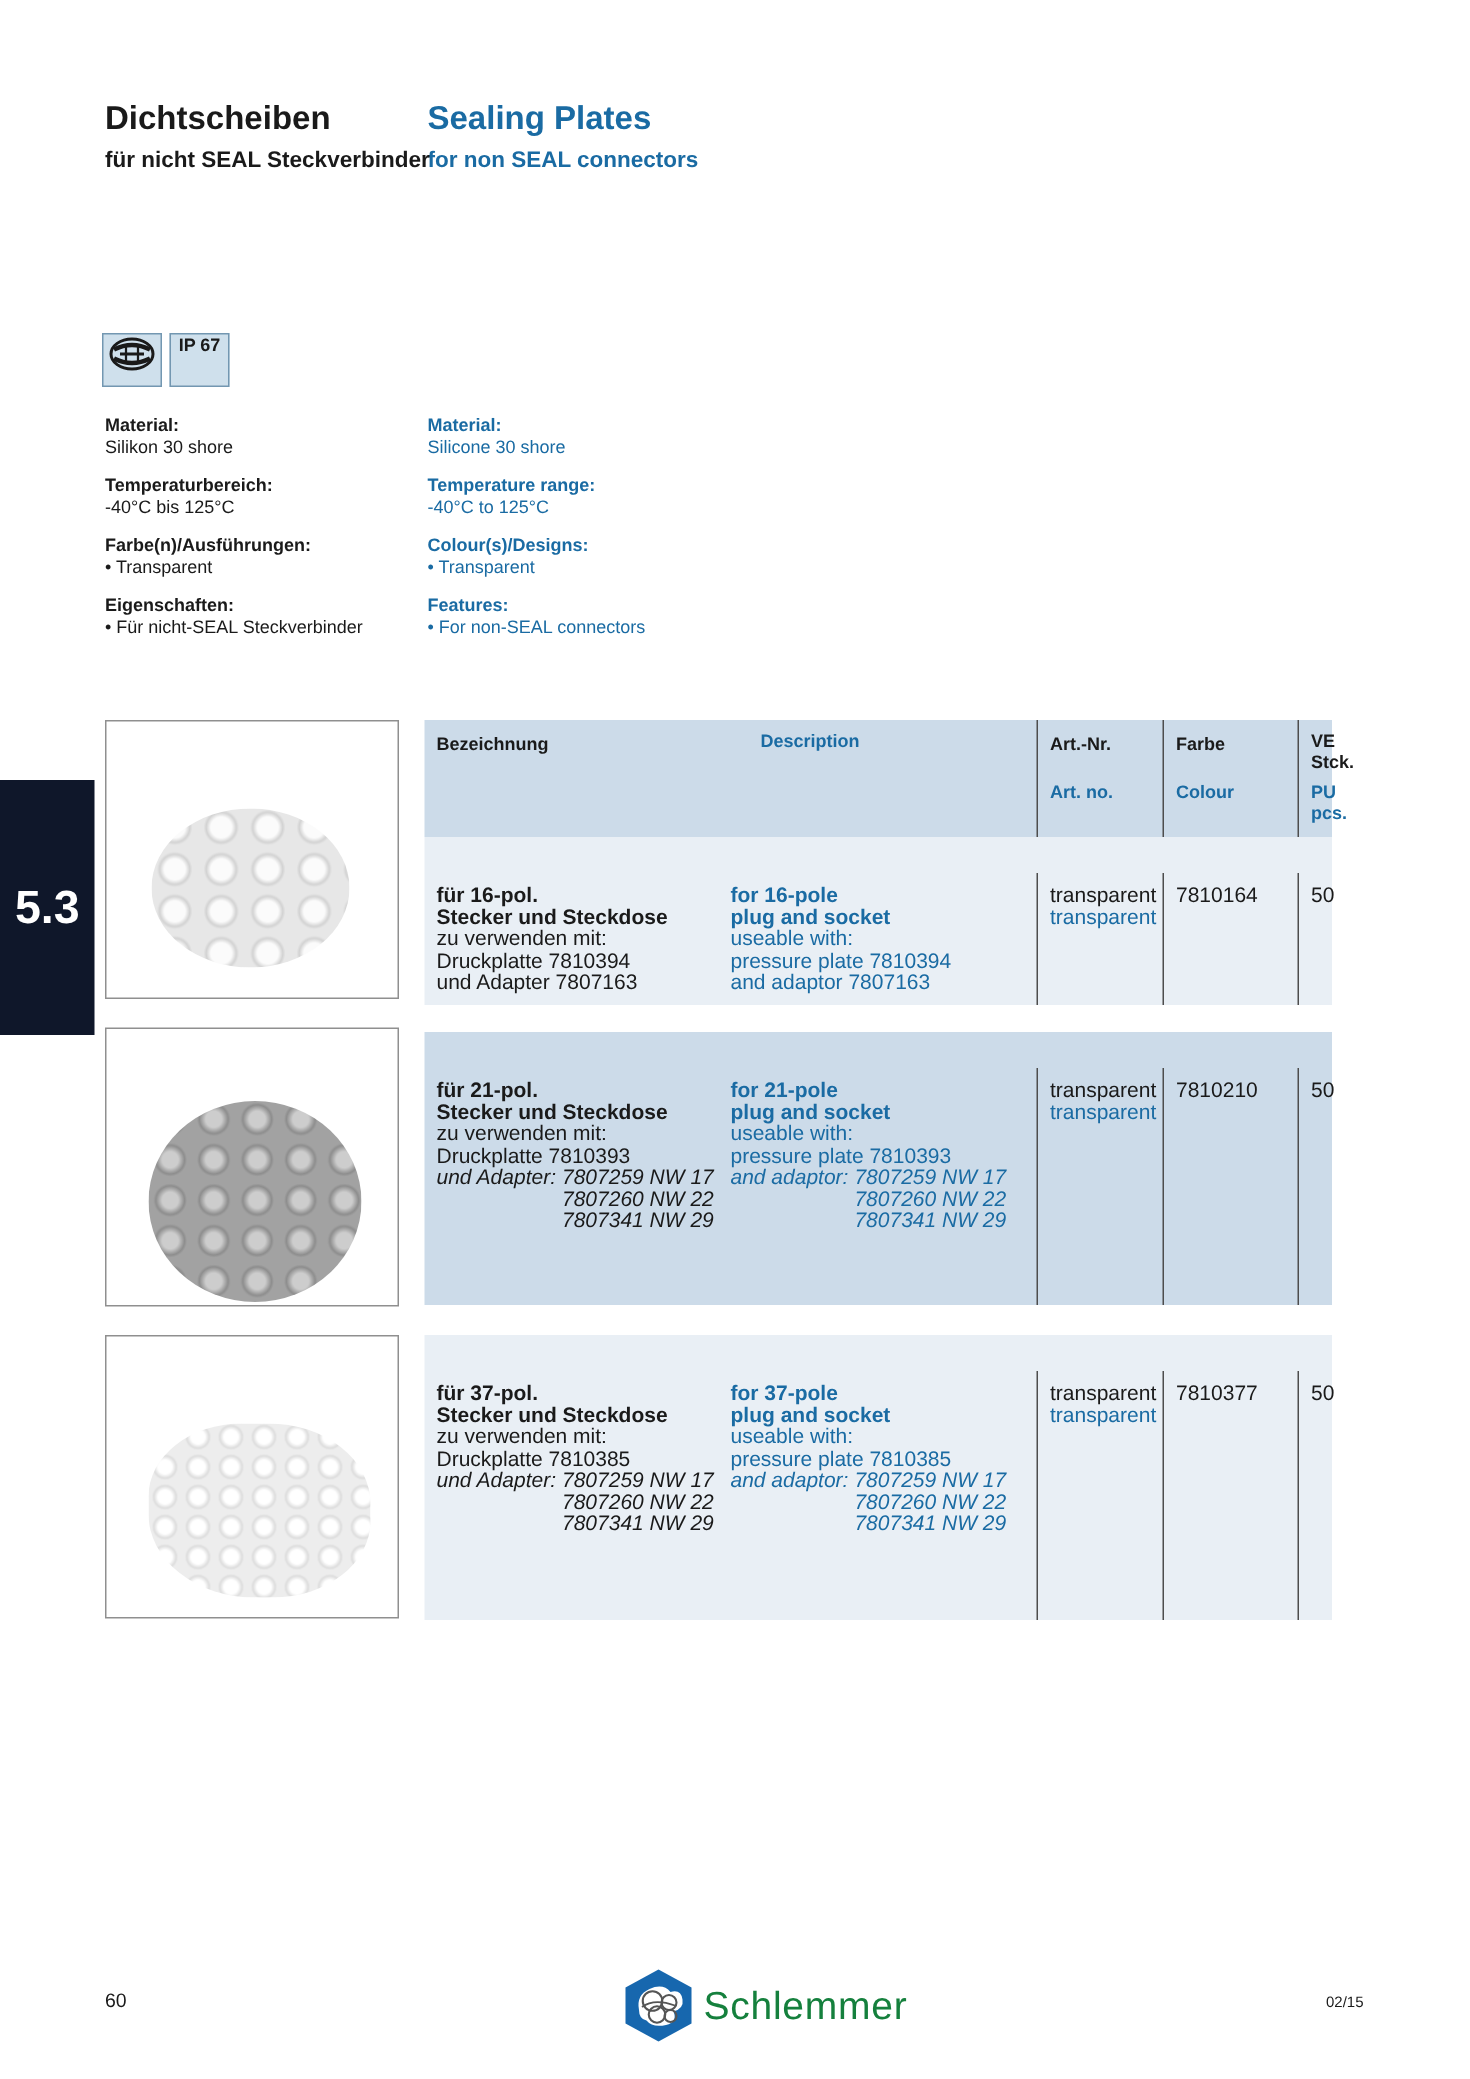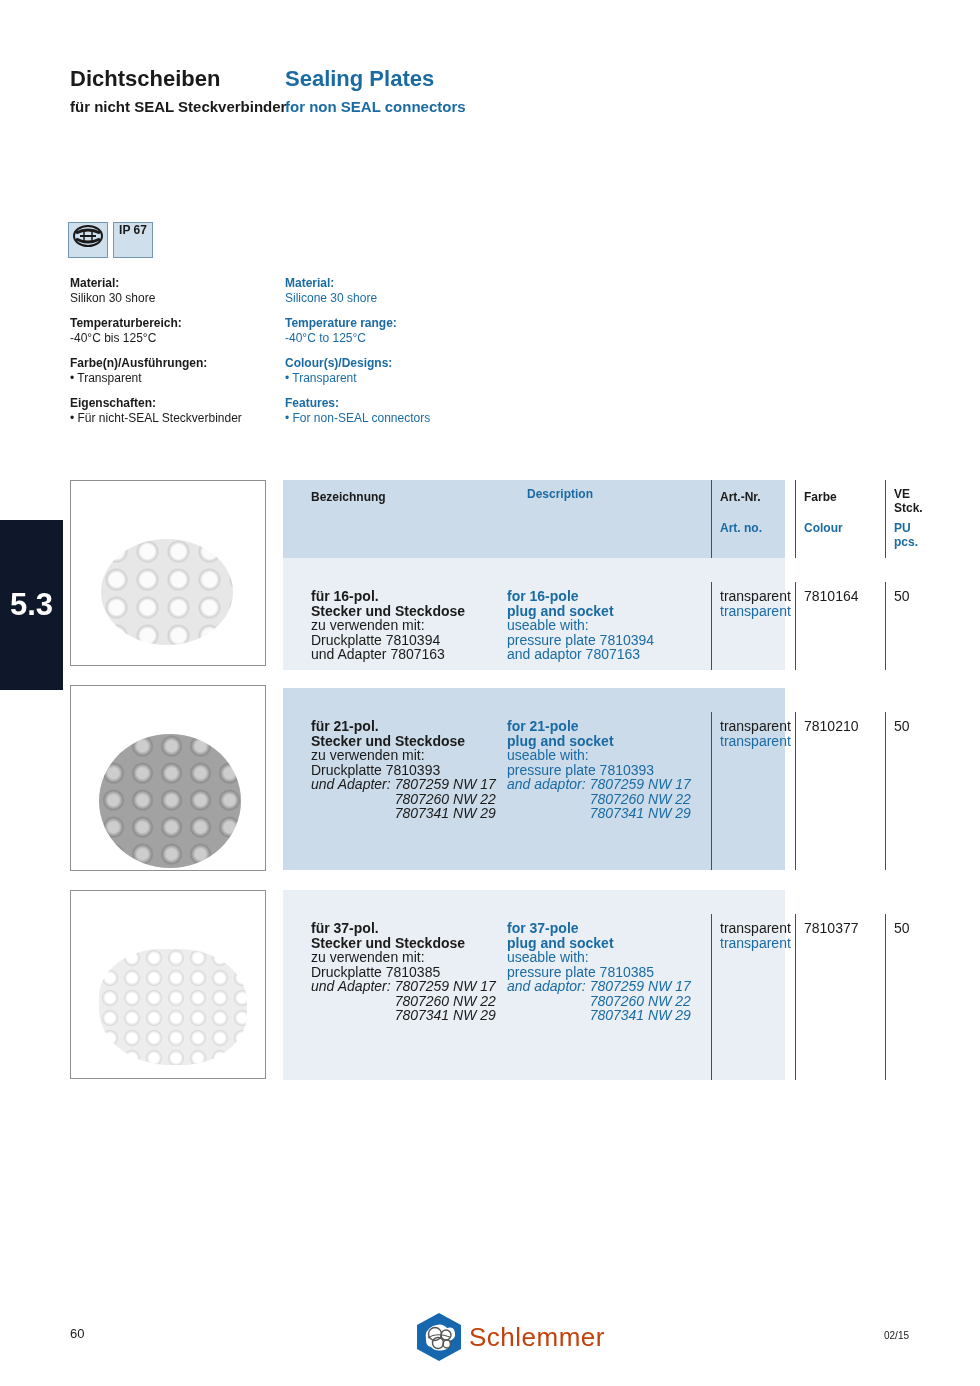--- a/index.html
+++ b/index.html
@@ -46,21 +46,21 @@
     background-size:29px 27px;
   }
   .disc-37 {
     width:148px; height:116px; margin:58px 0 0 28px; background-color:#ededed;
     background-image:radial-gradient(circle at 50% 45%, #ffffff 30%, #dcdcdc 48%, rgba(0,0,0,0) 56%);
     background-size:22px 20px;
     border-radius:42% 46% 44% 48%;
   }
 
   
-  .t-header, .t-row { left:283px; width:502px; box-sizing:border-box;padding-left:20px; }
+  .t-header, .t-row { left:283px; width:605px; box-sizing:border-box; }
   .t-grid { display:grid; grid-template-columns:408px 84px 90px 48px; height:100%; }
   .t-header { top:480px; height:78px; background:#ccdbe9; }
   .row-light { background:#e9eff5; }
   .row-dark  { background:#ccdbe9; }
   .cell { position:relative; padding:7px 0 0 8px; box-sizing:border-box; }
   .cell + .cell { border-left:1px solid #4d4d4d; }
   .hdr-txt { font-size:12px; font-weight:bold; line-height:14px; }
   .prewrap { white-space:pre-line; }
   .desc-col { position:absolute; left:204px; top:7px;margin-left:20px; }
   .hdr-sub { position:absolute; left:8px; top:41px; }
@@ -68,21 +68,21 @@
   .body-txt { font-size:14px; line-height:14.5px;margin-top:24px; }
   .b { font-weight:bold; }
   .adapter-line { display:flex;font-style:italic; }
   .adapter-nums { display:inline-block; text-align:right; }
   .en-txt-col { position:absolute; left:204px; top:7px; }
 
   
   .footer-pagenum { font-size:13px; }
   .footer-issue { font-size:10px; }
   .brand-wrap { display:flex; align-items:center; gap:7px; }
-  .brand-text { font-size:26px; color:#c2410c; letter-spacing:0.5px; }
+  .brand-text { font-size:26px; color:#15803d; letter-spacing:0.5px; }
 </style>
 </head>
 <body>
 
 <div class="page">
 
   <div class="abs en-blue" style="left:285px; top:66px;">
     <div class="title">Sealing Plates</div>
     <div class="subtitle">for non SEAL connectors</div>
   </div>

